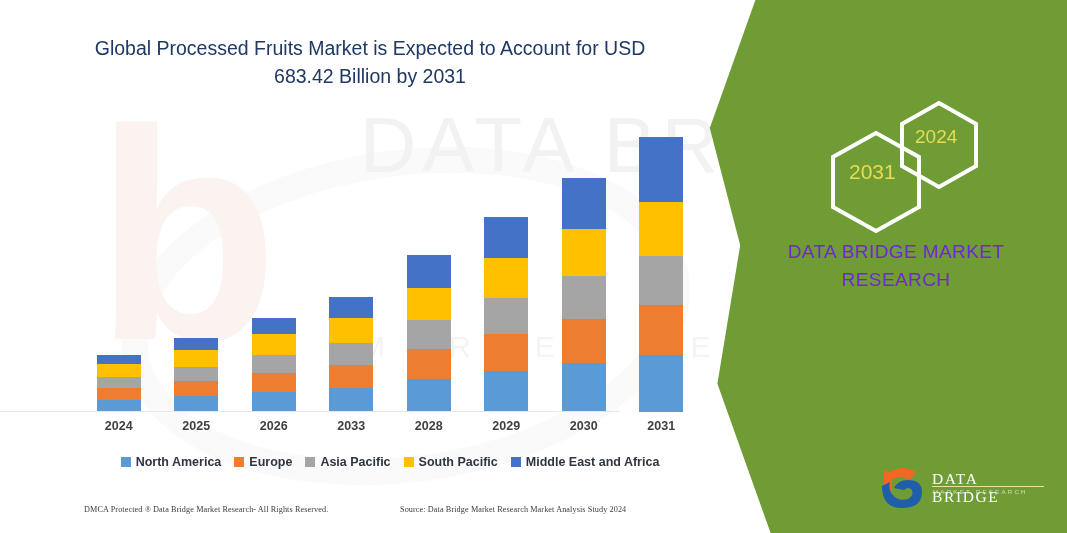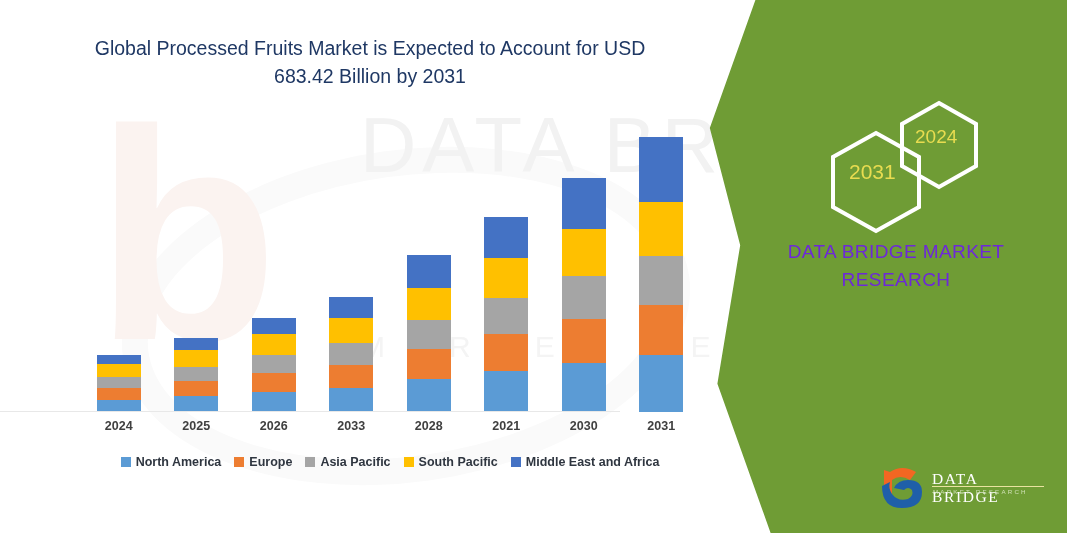--- a/index.html
+++ b/index.html
@@ -197,21 +197,21 @@
       </div>
   </div>
   <div class="axis-line"></div>
 
   <div class="xlabels" id="xlabels">
       <div class="xlabel">2024</div>
       <div class="xlabel">2025</div>
       <div class="xlabel">2026</div>
       <div class="xlabel">2033</div>
       <div class="xlabel">2028</div>
-      <div class="xlabel">2021</div>
+      <div class="xlabel">2029</div>
       <div class="xlabel">2030</div>
       <div class="xlabel">2031</div>
     </div>
 
   <div class="legend" id="legend">
       <div class="legend-item">
         <span class="swatch" style="background: rgb(91, 155, 213);"></span>
         <span class="legend-label">North America</span>
       </div>
       <div class="legend-item">
@@ -225,20 +225,24 @@
       <div class="legend-item">
         <span class="swatch" style="background: rgb(255, 192, 0);"></span>
         <span class="legend-label">South Pacific</span>
       </div>
       <div class="legend-item">
         <span class="swatch" style="background: rgb(68, 114, 196);"></span>
         <span class="legend-label">Middle East and Africa</span>
       </div>
     </div>
 
+  <div class="footer">
+    <div class="footer-left">DMCA Protected ® Data Bridge Market Research- All Rights Reserved.</div>
+    <div class="footer-right">Source: Data Bridge Market Research  Market Analysis Study 2024</div>
+  </div>
 
   <div class="green-panel"></div>
 
 
   <div class="hex" style="left:898px;top:100px;">
     <svg width="82" height="90" viewBox="0 0 82 90">
       <polygon points="41,3 78,24 78,66 41,87 4,66 4,24" fill="none" stroke="#ffffff" stroke-width="4"></polygon>
     </svg>
   </div>
   <div class="hex-label" style="left:915px;top:126px;font-size:19px;">2024</div>

